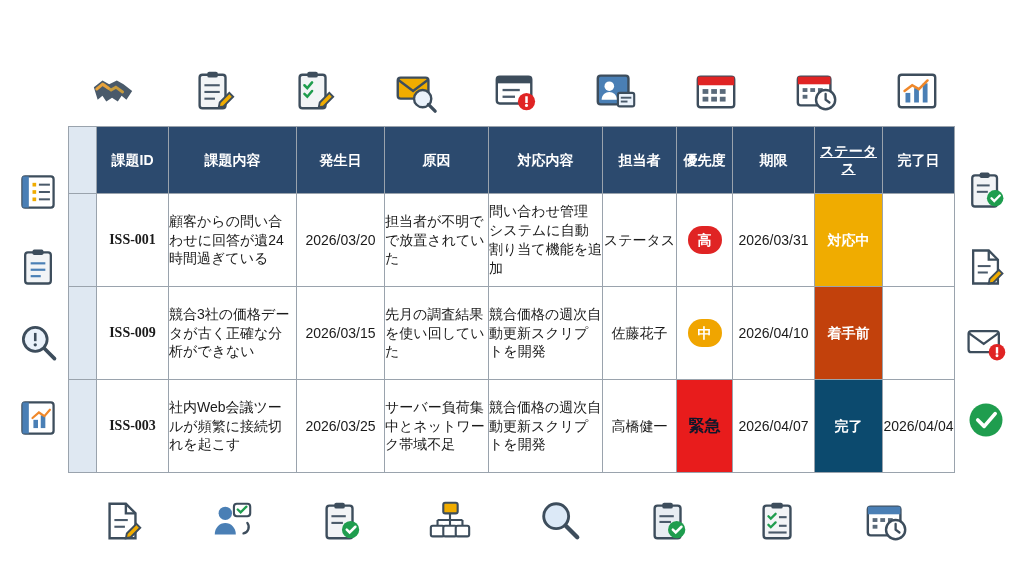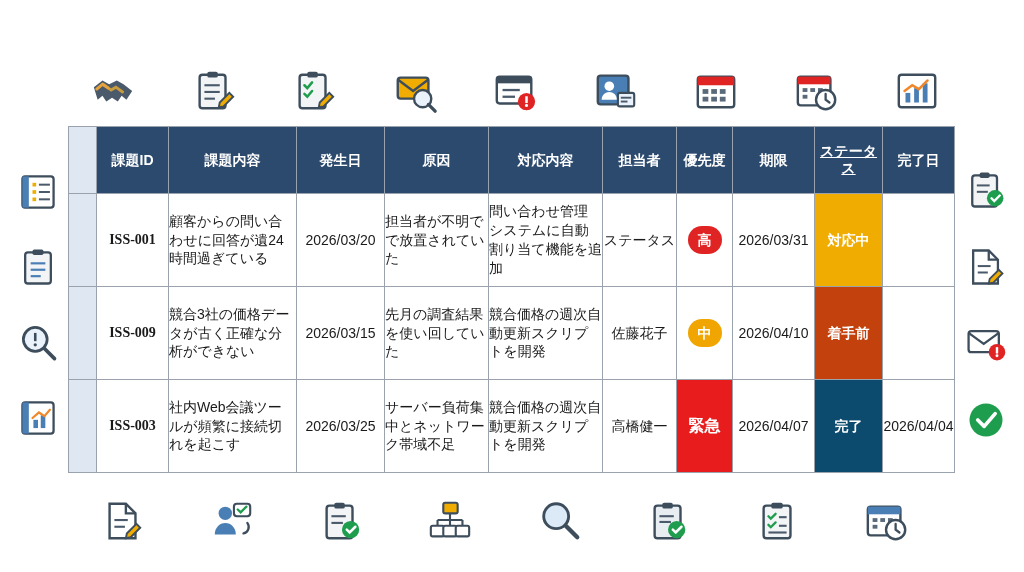--- a/index.html
+++ b/index.html
@@ -142,21 +142,21 @@
     font-weight: bold;
     font-size: 14px;
     line-height: 1;
     padding: 7px 9px;
     min-width: 16px;
   }
   .pill.high { background: #e02424; }
   .pill.mid  { background: #f0a500; }
   .pill.urgent-text {
     background: transparent;
-    color: #ffffff;
+    color: #0f172a;
     font-size: 16px;
     padding: 0;
   }
 
   
   td.status {
     font-weight: bold;
     color: #ffffff;
     font-size: 15px;
     text-align: center;

